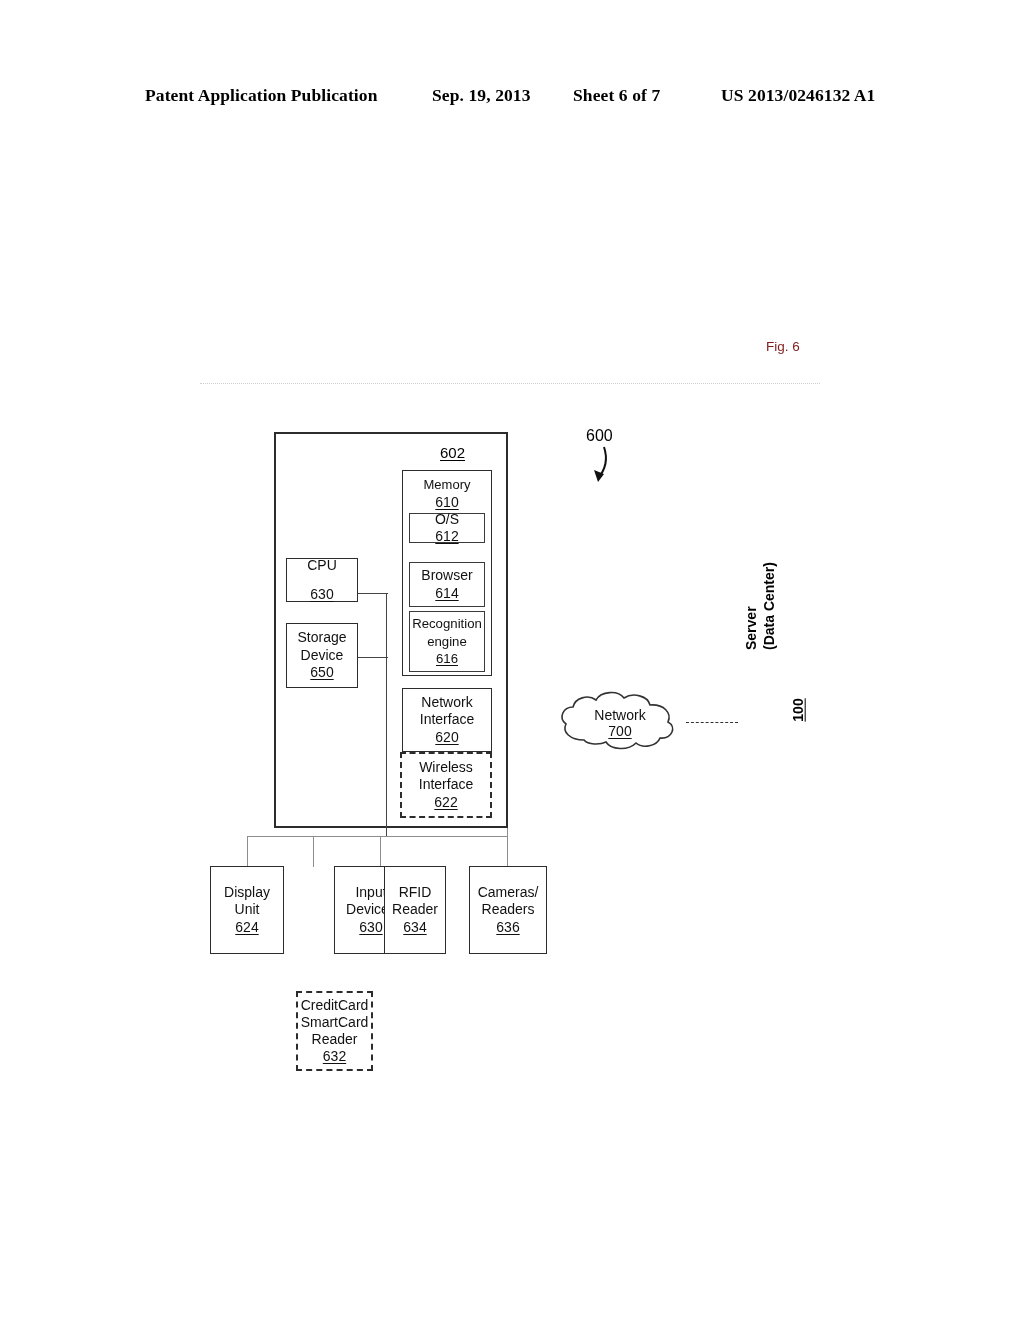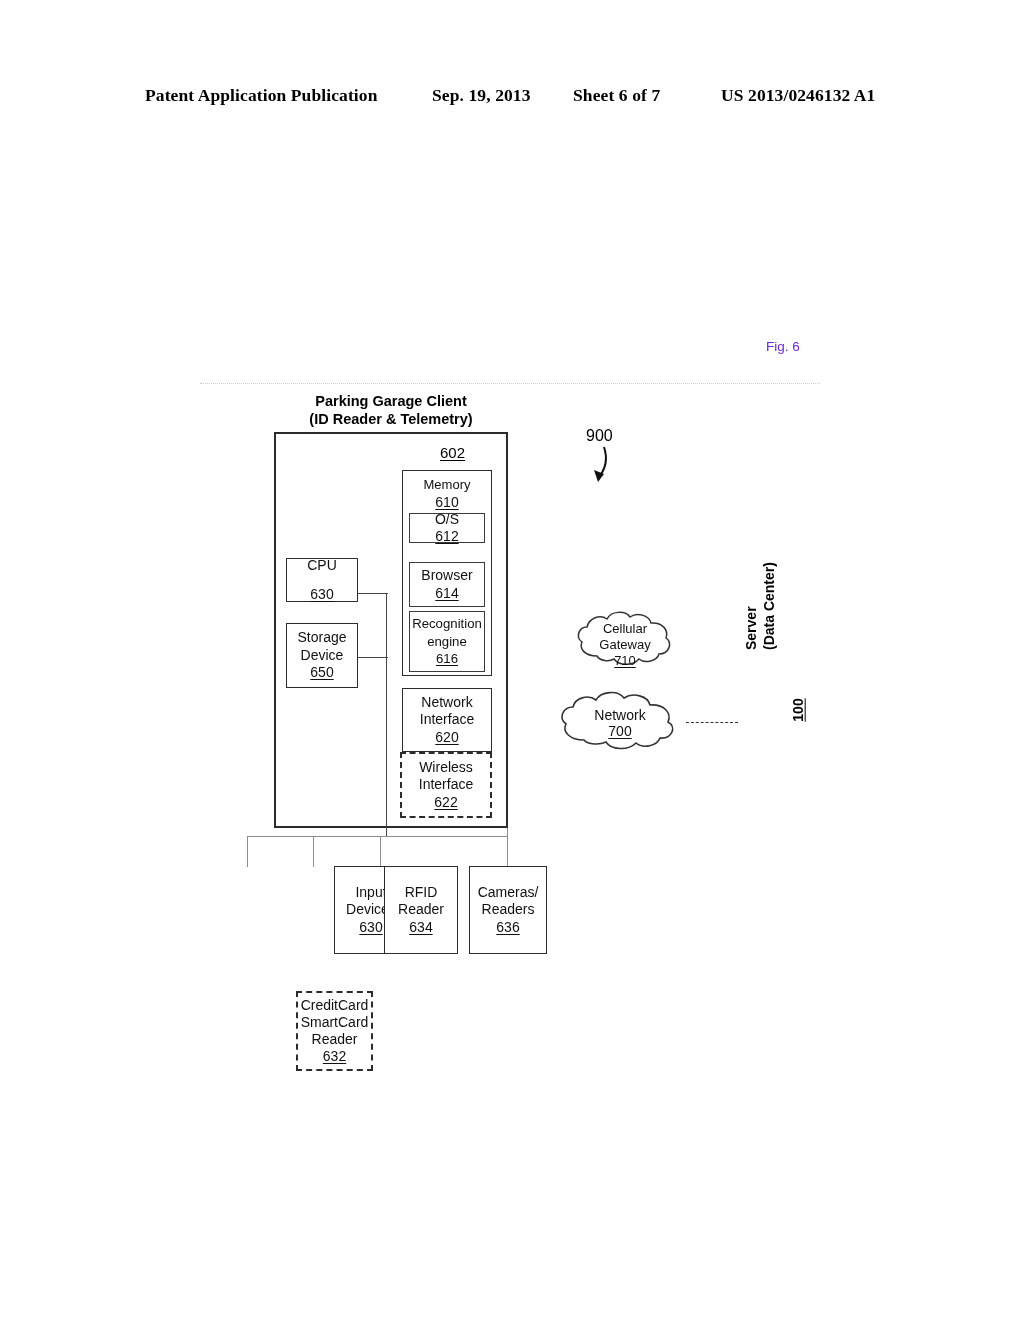--- a/index.html
+++ b/index.html
@@ -34,21 +34,21 @@
   .ph-date  { left: 420px; }
   .ph-sheet { left: 561px; }
   .ph-num   { left: 709px; }
 
   
   .fig-label {
     position: absolute;
     left: 766px;
     top: 339px;
     font-size: 13.5px;
-    color: #6d28d9;
+    color: #7f1d1d;
   }
 
   
   .scan-rule {
     position: absolute;
     left: 200px;
     top: 383px;
     width: 620px;
     height: 1px;
     border-top: 1px dotted #c9c6cc;
@@ -206,24 +206,20 @@
   <span class="ph-date">Sep. 19, 2013</span>
   <span class="ph-sheet">Sheet 6 of 7</span>
   <span class="ph-num">US 2013/0246132 A1</span>
 </div>
 
 <div class="fig-label">Fig. 6</div>
 <div class="scan-rule"></div>
 
 <div id="diagram">
 
-  <div class="client-title">
-    <div>Parking Garage Client</div>
-    <div>(ID Reader &amp; Telemetry)</div>
-  </div>
 
   <div class="container-602" style="left:274px; top:432px; width:234px; height:396px;"></div>
   <div class="ref-602" style="left:440px; top:444px;">602</div>
 
   <div class="ln ln-h" style="left:356px; top:593px; width:32px;"></div>
 
   <div class="ln ln-h" style="left:356px; top:657px; width:32px;"></div>
 
   <div class="ln ln-v" style="left:386px; top:593px; height:243px;"></div>
 
@@ -271,65 +267,57 @@
     <div class="lbl">Interface</div>
     <div class="ref">622</div>
   </div>
 
   <div class="ln ln-h ln-light" style="left:247px; top:836px; width:260px;"></div>
   <div class="ln ln-v ln-light" style="left:247px; top:836px; height:31px;"></div>
   <div class="ln ln-v ln-light" style="left:313px; top:836px; height:31px;"></div>
   <div class="ln ln-v ln-light" style="left:380px; top:836px; height:31px;"></div>
   <div class="ln ln-v ln-light" style="left:507px; top:828px; height:39px;"></div>
 
+  <div class="dbox" style="left:210px; top:866px; width:74px; height:88px;">
+    <div class="lbl">Display</div>
+    <div class="lbl">Unit</div>
+    <div class="ref">624</div>
+  </div>
 
   <div class="dbox" style="left:297px; top:866px; width:74px; height:88px;margin-left:37px;">
     <div class="lbl">Input</div>
     <div class="lbl">Devices</div>
     <div class="ref">630</div>
   </div>
 
-  <div class="dbox" style="left:384px; top:866px; width:74px; height:88px;">
+  <div class="dbox" style="left:384px; top:866px; width:62px; height:88px;">
     <div class="lbl">RFID</div>
     <div class="lbl">Reader</div>
     <div class="ref">634</div>
   </div>
 
   <div class="dbox" style="left:469px; top:866px; width:78px; height:88px;">
     <div class="lbl">Cameras/</div>
     <div class="lbl">Readers</div>
     <div class="ref">636</div>
   </div>
 
   <div class="dbox dashed" style="left:296px; top:962px; width:77px; height:80px; font-size:14px; line-height:17px;margin-top:29px;">
     <div class="lbl">CreditCard</div>
     <div class="lbl">SmartCard</div>
     <div class="lbl">Reader</div>
     <div class="ref">632</div>
   </div>
 
-  <div class="ref-600">900</div>
+  <div class="ref-600">600</div>
   <svg class="arrow-600" width="38" height="42" viewBox="0 0 38 42">
     <path d="M20,2 C24,14 22,24 14,33" stroke="#111" stroke-width="2" fill="none"></path>
     <path d="M14,37 L10,25 L20,29 Z" fill="#111"></path>
   </svg>
 
-  <div class="cloud-wrap" style="left:573px; top:610px; width:104px; height:60px;">
-    <svg width="104" height="60" viewBox="0 0 104 60">
-      <path d="M24,46 C12,46 6,39 9,32 C2,27 6,17 14,17 C16,8 27,4 34,9
-               C38,1 52,0 57,7 C64,2 76,5 78,13 C89,12 96,20 93,28
-               C100,33 96,44 86,44 C84,51 72,54 66,49
-               C60,56 46,56 41,49 C36,52 27,51 24,46 Z" fill="#fff" stroke="#333" stroke-width="1.5"></path>
-    </svg>
-    <div class="cloud-text" style="top:11px;">
-      <div>Cellular</div>
-      <div>Gateway</div>
-      <div class="ref">710</div>
-    </div>
-  </div>
 
   <div class="cloud-wrap" style="left:556px; top:692px; width:128px; height:62px;">
     <svg width="128" height="62" viewBox="0 0 128 62">
       <path d="M28,48 C14,48 6,40 10,32 C2,26 7,15 17,15 C19,6 32,2 40,8
                C45,-1 62,-2 68,6 C77,0 92,4 94,13 C108,12 116,21 112,30
                C121,35 116,47 104,46 C101,54 87,57 80,51
                C72,59 55,58 50,50 C44,53 32,53 28,48 Z" fill="#fff" stroke="#333" stroke-width="1.6"></path>
     </svg>
     <div class="cloud-text" style="top:15px; font-size:14px;">
       <div>Network</div>

